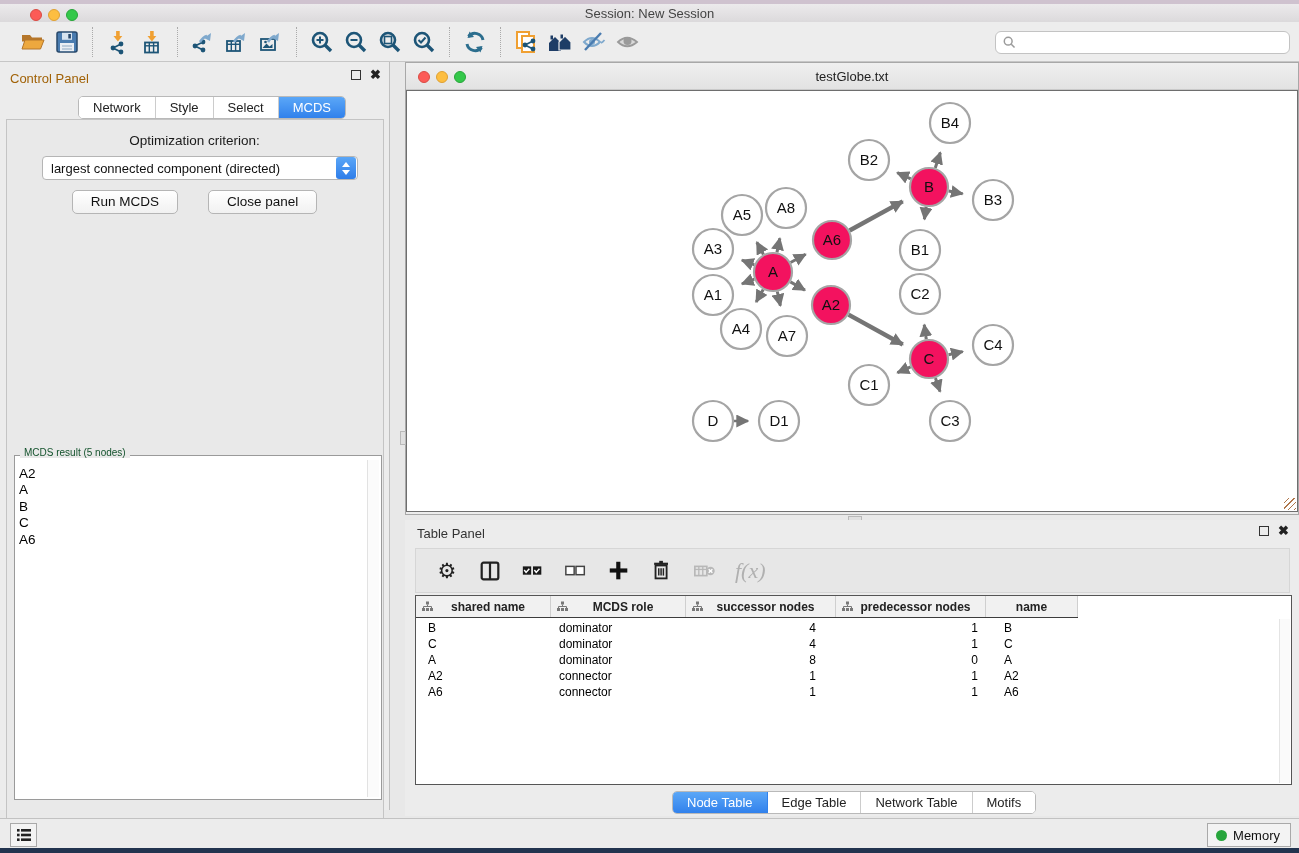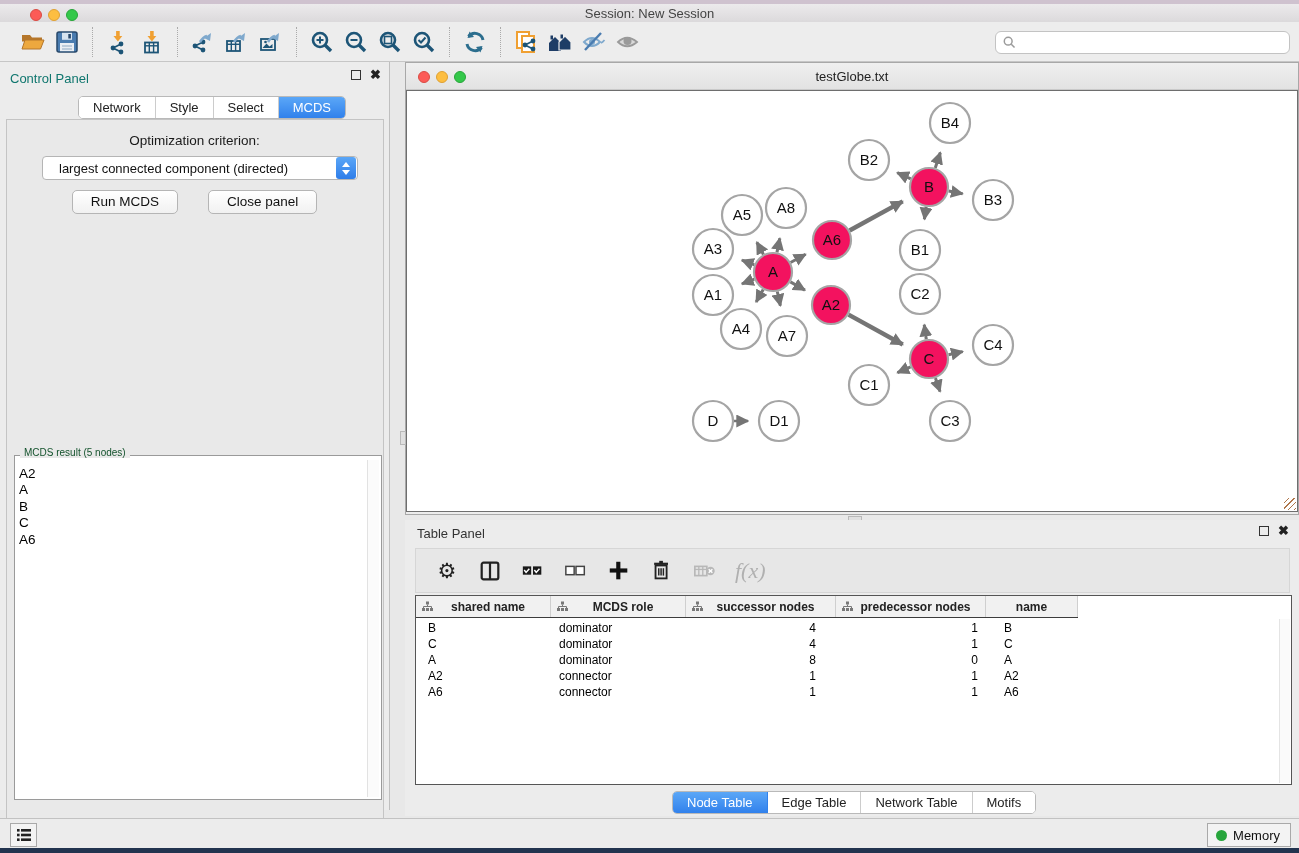--- a/index.html
+++ b/index.html
@@ -20,33 +20,33 @@
   .toolbar { position:absolute; left:0; top:22px; width:1299px; height:40px;
     background:#ededed; border-bottom:1px solid #c6c6c6; display:flex; align-items:center; }
   .tb-icon { width:30px; height:30px; display:flex; align-items:center; justify-content:center; margin:0 2px; }
   .tb-sep { width:1px; height:30px; margin:0 8px; border-left:1px dotted #aaa; }
   .search-wrap { position:absolute; right:9px; top:9px; width:295px; height:23px; background:#fff;
     border:1px solid #c3c3c3; border-radius:6px; display:flex; align-items:center; padding-left:7px; }
   .search-wrap input { border:none; outline:none; flex:1; font-size:12px; background:transparent; margin-left:5px; }
 
   
   .control-panel { position:absolute; left:0; top:62px; width:390px; height:748px; background:#ececec; border-right:1px solid #bfbfbf; }
-  .panel-head { position:absolute; left:10px; top:9px; font-size:13px; color:#0f766e; }
+  .panel-head { position:absolute; left:10px; top:9px; font-size:13px; color:#a16207; }
   .panel-ctrls { position:absolute; right:8px; top:8px; display:flex; gap:9px; align-items:center; }
   .float-glyph { width:10px; height:10px; border:1.5px solid #333; display:inline-block; }
   .close-glyph { font-size:13px; font-weight:bold; color:#222; line-height:10px; }
   .seg-tabs { position:absolute; display:flex; border:1px solid #b9b9b9; border-radius:5px; background:#fff; overflow:hidden; height:23px; }
   .cp-tabs { left:78px; top:34px; }
   .seg { padding:0 14px; font-size:13px; line-height:21px; color:#222; border-right:1px solid #ccc; background:#fff; text-align:center; }
   .seg:last-child { border-right:none; }
   .seg.active { background:linear-gradient(#5ba7f7,#3181ec); color:#fff; border-right-color:#3181ec; }
   .cp-box { position:absolute; left:6px; top:57px; width:378px; height:746px; background:#e9e9e9; border:1px solid #c4c4c4; }
   .opt-label { position:absolute; left:0; right:0; top:71px; text-align:center; font-size:13.5px; color:#1a1a1a; }
   .dropdown { position:absolute; left:42px; top:94px; width:316px; height:24px; background:#fff; border:1px solid #b5b5b5; border-radius:4px; display:flex; align-items:center; }
-  .dropdown .dd-text { flex:1; font-size:13px; padding-left:16px; color:#111; white-space:nowrap; }
+  .dropdown .dd-text { flex:1; font-size:13px; padding-left:8px; color:#111; white-space:nowrap; }
   .dd-stepper { width:20px; height:22px; border-radius:3px; background:linear-gradient(#5aa6f7,#2e7de9); margin-right:1px;
      display:flex; flex-direction:column; align-items:center; justify-content:center; gap:3px; }
   .tri-up { width:0;height:0;border-left:4px solid transparent;border-right:4px solid transparent;border-bottom:5px solid #fff; }
   .tri-down { width:0;height:0;border-left:4px solid transparent;border-right:4px solid transparent;border-top:5px solid #fff; }
   .cp-buttons { position:absolute; left:0; right:0; top:128px; display:flex; justify-content:center; gap:30px; }
   .push-btn { height:24px; padding:0 18px; font-size:13.5px; color:#111; background:linear-gradient(#ffffff,#f1f1f1);
     border:1px solid #b5b5b5; border-radius:5px; line-height:22px; }
   .mcds-fieldset { position:absolute; left:14px; top:393px; width:368px; height:345px; border:1px solid #9a9a9a; background:#fff; }
   .mcds-legend { position:absolute; left:5px; top:-9px; background:#e9e9e9; padding:0 4px; font-size:10px; color:#14532d; }
   .mcds-list { position:absolute; left:4px; top:10px; font-size:13.5px; line-height:16.4px; color:#000; }

